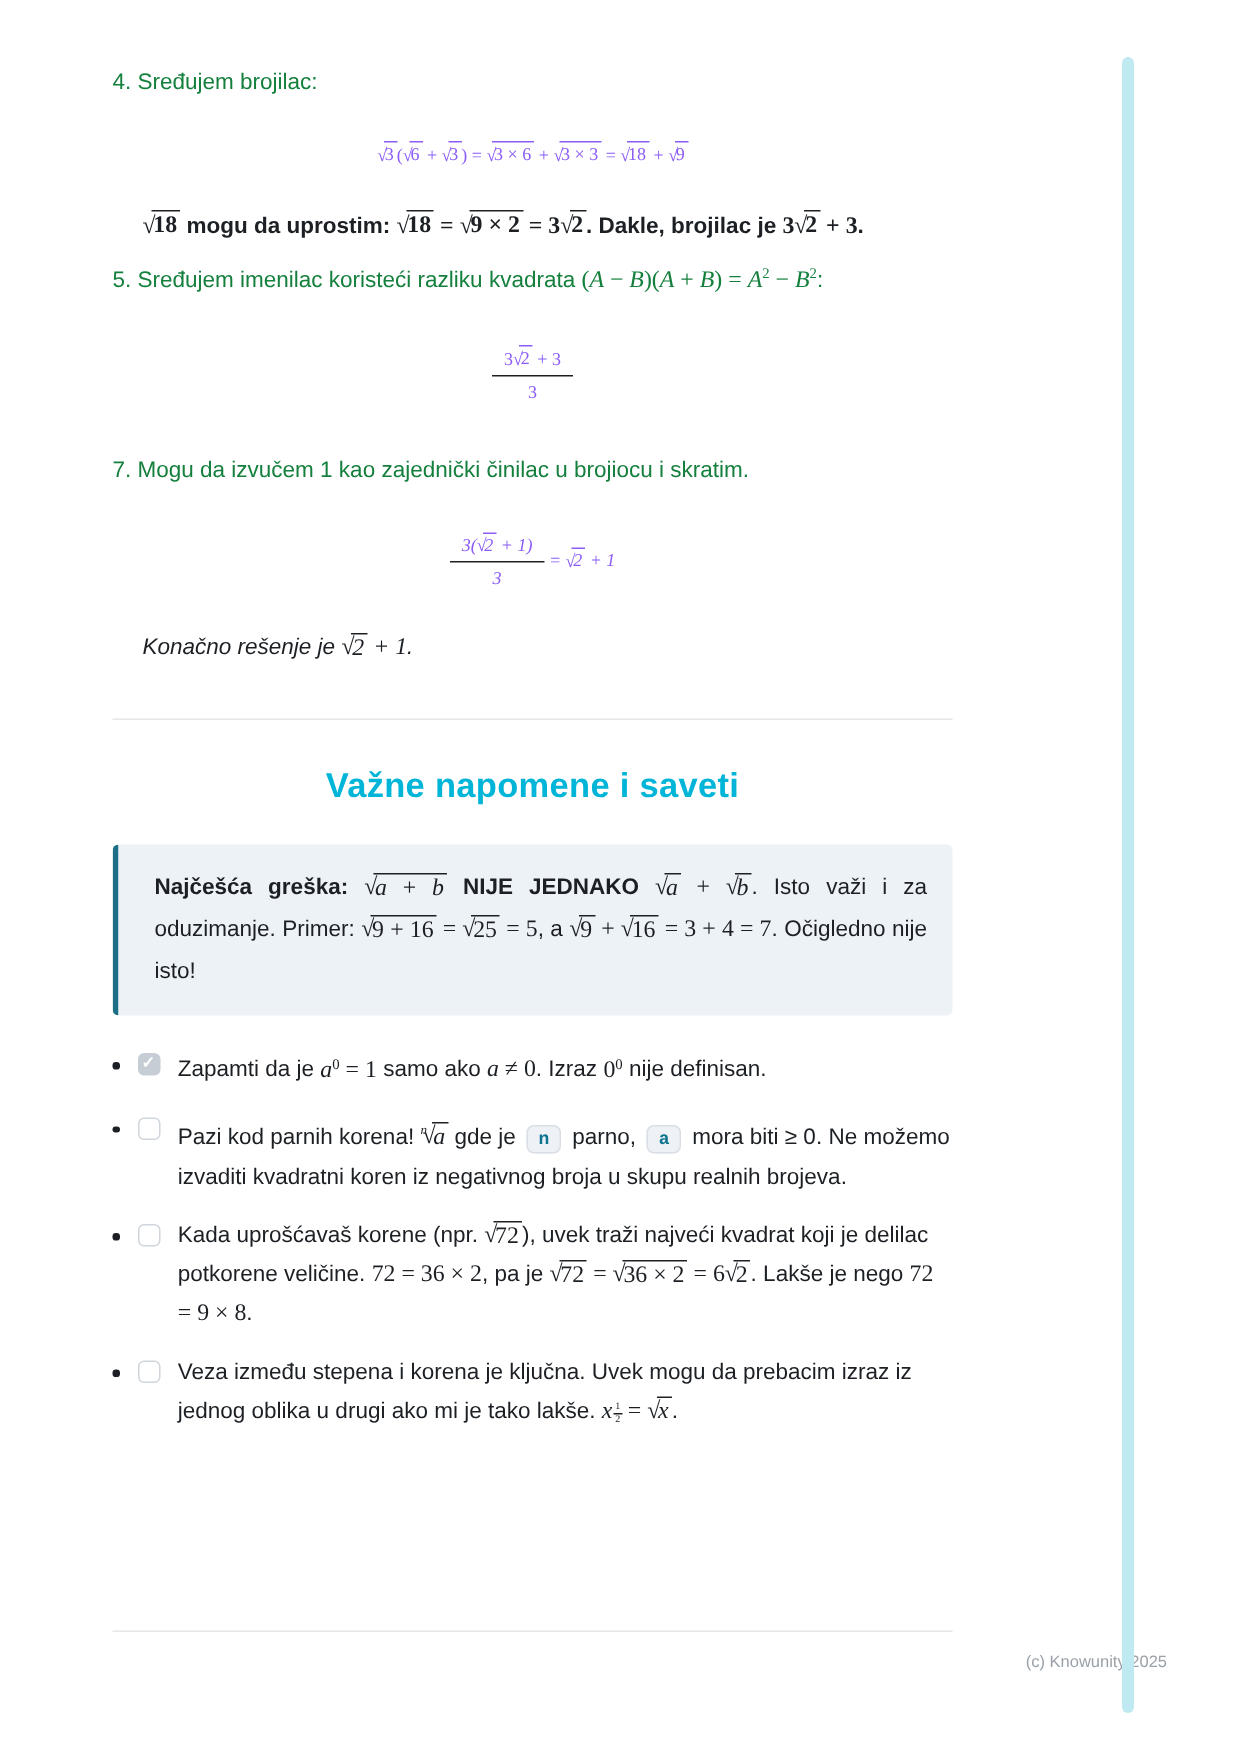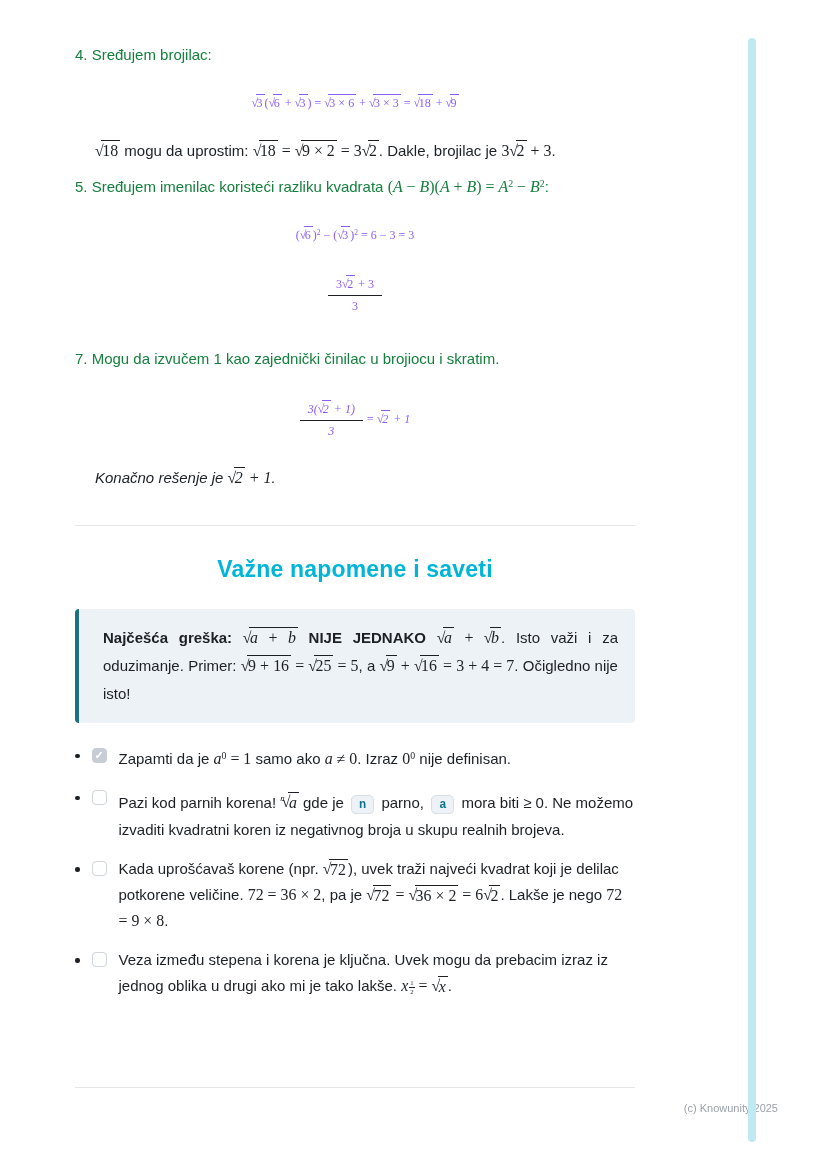--- a/index.html
+++ b/index.html
@@ -6,21 +6,21 @@
   html,body { background:#ffffff; }
   body { font-family:"Liberation Sans", sans-serif; }
   .page { position:relative; width:828px; height:1171px; background:#ffffff; overflow:hidden; color:#1c2024; }
   .content { padding:44px 193px 0 75px; font-size:15px; }
 
   .step { margin-top:12px; }
   .step:first-child { margin-top:0; }
   .step-text { font-size:15px; color:#15803d; line-height:1.45; }
 
   .eq { text-align:center; font-family:"Liberation Serif", serif; font-size:12px; margin:30px 0 28px 0; color:#8b5cf6; }
-  .note { margin-top:22px; padding-left:20px; line-height:1.5; }
+  .note { margin-top:22px; padding-left:20px; line-height:1.5;font-weight:bold; }
   .conclusion { font-style:italic; margin-top:26px; padding-left:20px; }
 
   .math { font-family:"Liberation Serif", serif; font-size:1.06em; }
   .math i, .eq i { font-style:italic; }
 
   .rad { white-space:nowrap; }
   .rad .r { border-top:1.2px solid currentColor; padding:0.5px 2px 0 1px; margin-left:-2.5px; }
 
   sup { font-size:0.62em; vertical-align:0.55em; }
   sup.idx { font-size:0.55em; vertical-align:0.75em; margin-right:-3px; }
@@ -62,21 +62,20 @@
 
     <div class="step">
       <span class="step-text">4. Sređujem brojilac:</span>
     </div>
     <div class="eq"><span class="rad">√<span class="r">3</span></span>(<span class="rad">√<span class="r">6</span></span> + <span class="rad">√<span class="r">3</span></span>) = <span class="rad">√<span class="r">3 × 6</span></span> + <span class="rad">√<span class="r">3 × 3</span></span> = <span class="rad">√<span class="r">18</span></span> + <span class="rad">√<span class="r">9</span></span></div>
     <p class="note"><span class="math"><span class="rad">√<span class="r">18</span></span></span> mogu da uprostim: <span class="math"><span class="rad">√<span class="r">18</span></span> = <span class="rad">√<span class="r">9 × 2</span></span> = 3<span class="rad">√<span class="r">2</span></span></span>. Dakle, brojilac je <span class="math">3<span class="rad">√<span class="r">2</span></span> + 3</span>.</p>
 
     <div class="step">
       <span class="step-text">5. Sređujem imenilac koristeći razliku kvadrata <span class="math">(<i>A</i> − <i>B</i>)(<i>A</i> + <i>B</i>) = <i>A</i><sup>2</sup> − <i>B</i><sup>2</sup></span>:</span>
     </div>
-    <div class="eq">(<span class="rad">√<span class="r">6</span></span>)<sup>2</sup> − (<span class="rad">√<span class="r">3</span></span>)<sup>2</sup> = 6 − 3 = 3</div>
 
     <div class="eq" style="margin-top:34px; margin-bottom:34px;"><span class="frac"><span class="num">3<span class="rad">√<span class="r">2</span></span> + 3</span><span class="den">3</span></span></div>
 
     <div class="step" style="margin-top:34px;">
       <span class="step-text">7. Mogu da izvučem 1 kao zajednički činilac u brojiocu i skratim.</span>
     </div>
     <div class="eq" style="margin-top:32px; margin-bottom:30px;font-style:italic;"><span class="frac"><span class="num">3(<span class="rad">√<span class="r">2</span></span> + 1)</span><span class="den">3</span></span> = <span class="rad">√<span class="r">2</span></span> + 1</div>
 
     <p class="conclusion">Konačno rešenje je <span class="math"><span class="rad">√<span class="r">2</span></span> + 1</span>.</p>
 

